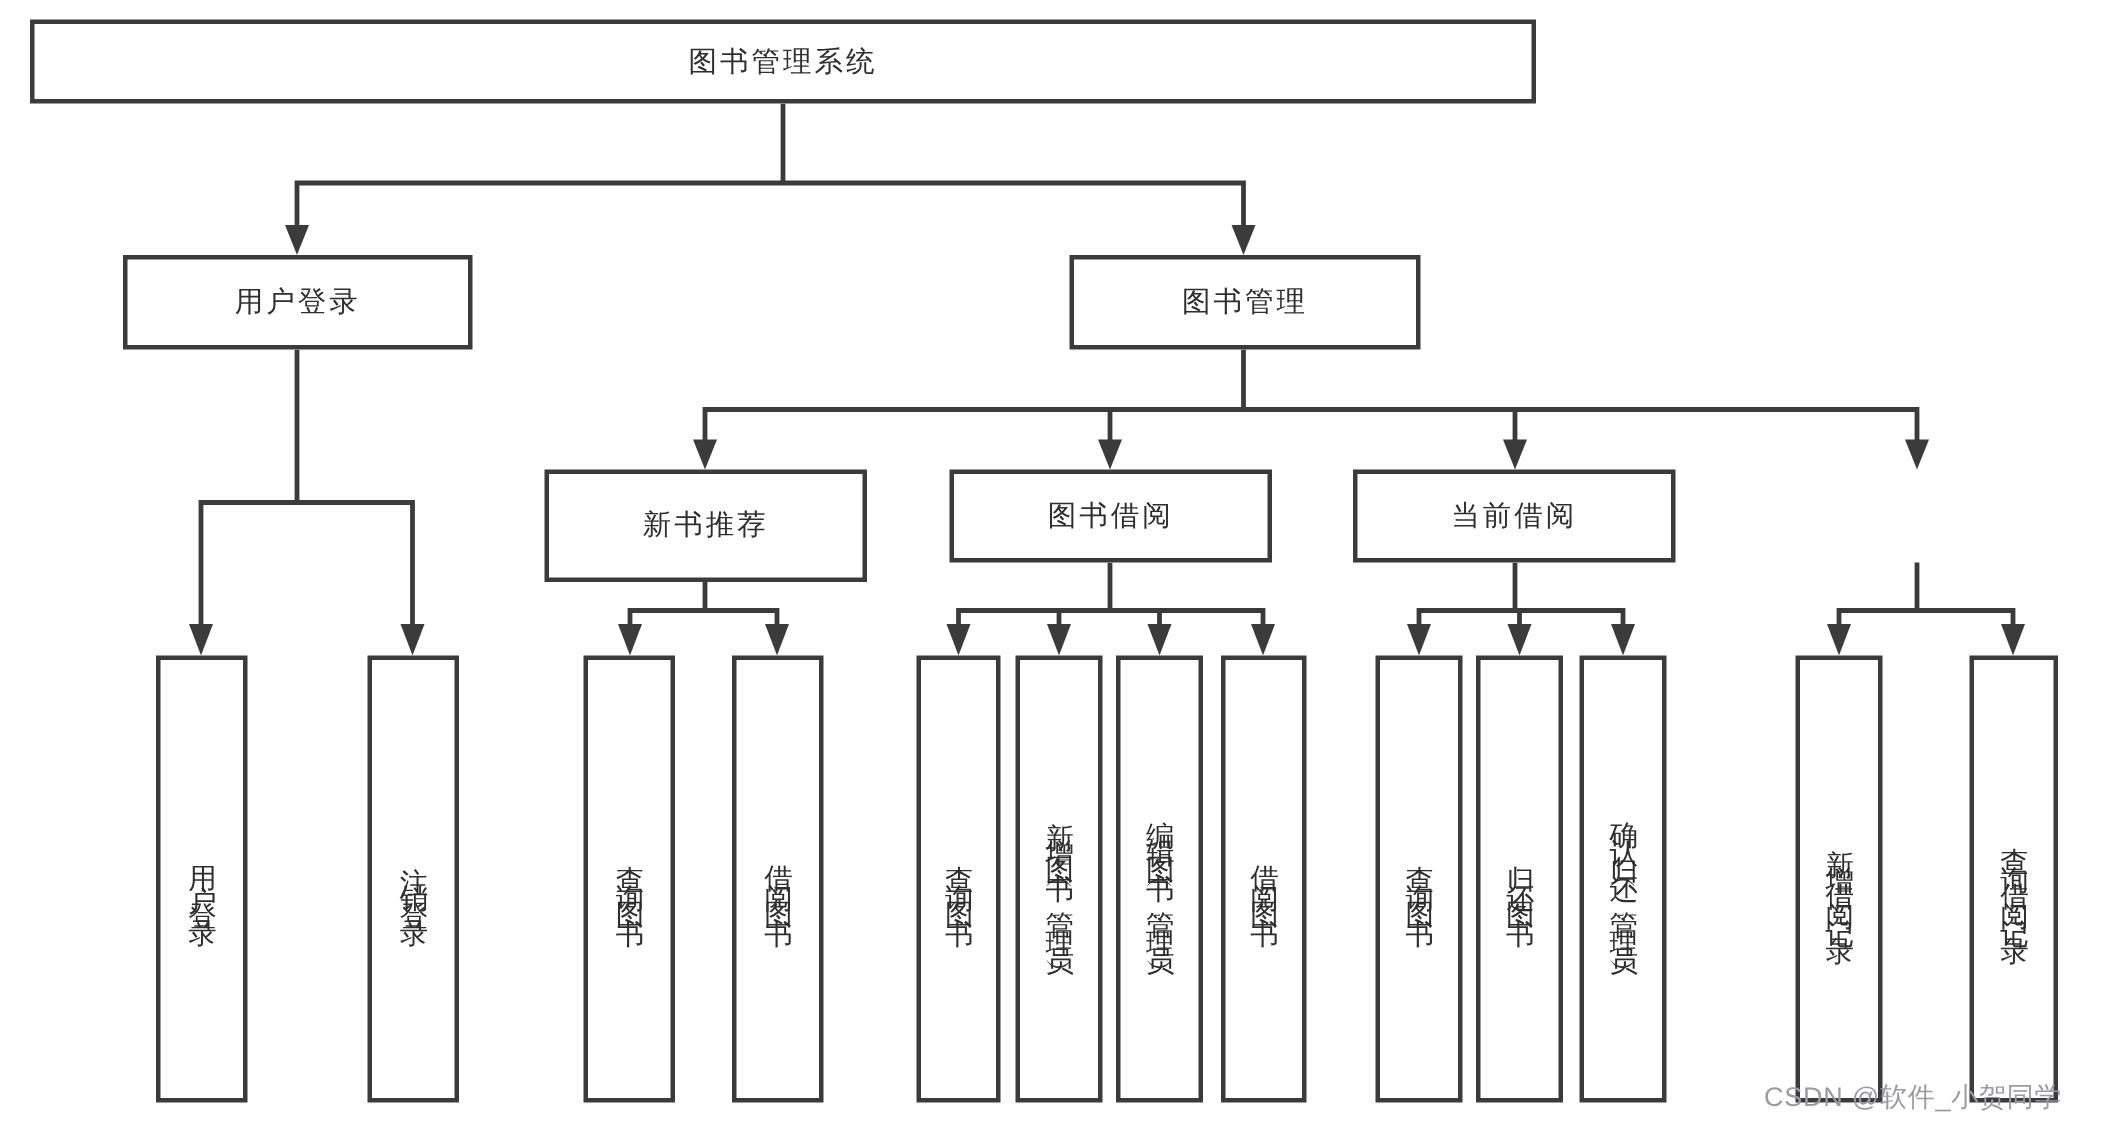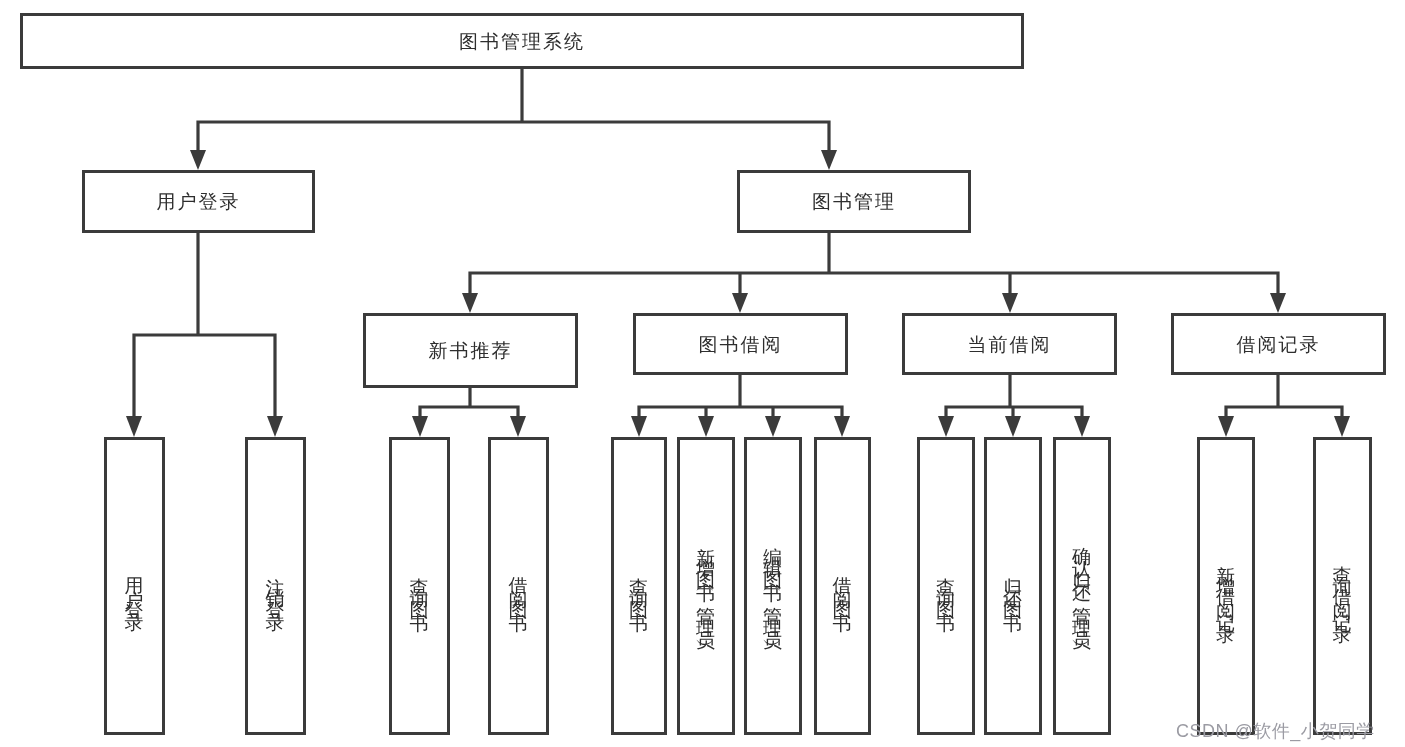--- a/index.html
+++ b/index.html
@@ -105,35 +105,32 @@
     <polygon class="head" points="1334,416 1350,416 1342,437"></polygon>
   </svg>
 
   <div class="node h" style="left:20px;top:13px;width:1004px;height:56px">
     <span class="lbl">图书管理系统</span>
   </div>
 
   <div class="node h" style="left:82px;top:170px;width:233px;height:63px">
     <span class="lbl">用户登录</span>
   </div>
-  <div class="node h" style="left:737px;top:170px;width:234px;height:63px">
+  <div class="node h" style="left:713px;top:170px;width:234px;height:63px">
     <span class="lbl">图书管理</span>
   </div>
 
   <div class="node h" style="left:363px;top:313px;width:215px;height:75px">
     <span class="lbl">新书推荐</span>
   </div>
   <div class="node h" style="left:902px;top:313px;width:215px;height:62px">
     <span class="lbl">当前借阅</span>
   </div>
   <div class="node h" style="left:633px;top:313px;width:215px;height:62px">
     <span class="lbl">图书借阅</span>
-  </div>
-  <div class="node h" style="left:1171px;top:313px;width:215px;height:62px">
-    <span class="lbl">借阅记录</span>
   </div>
 
   <div class="node v" style="left:104px;top:437px;width:61px;height:298px">
     <span class="lbl">用户登录</span>
   </div>
   <div class="node v" style="left:245px;top:437px;width:61px;height:298px">
     <span class="lbl">注销登录</span>
   </div>
 
   <div class="node v" style="left:389px;top:437px;width:61px;height:298px">

